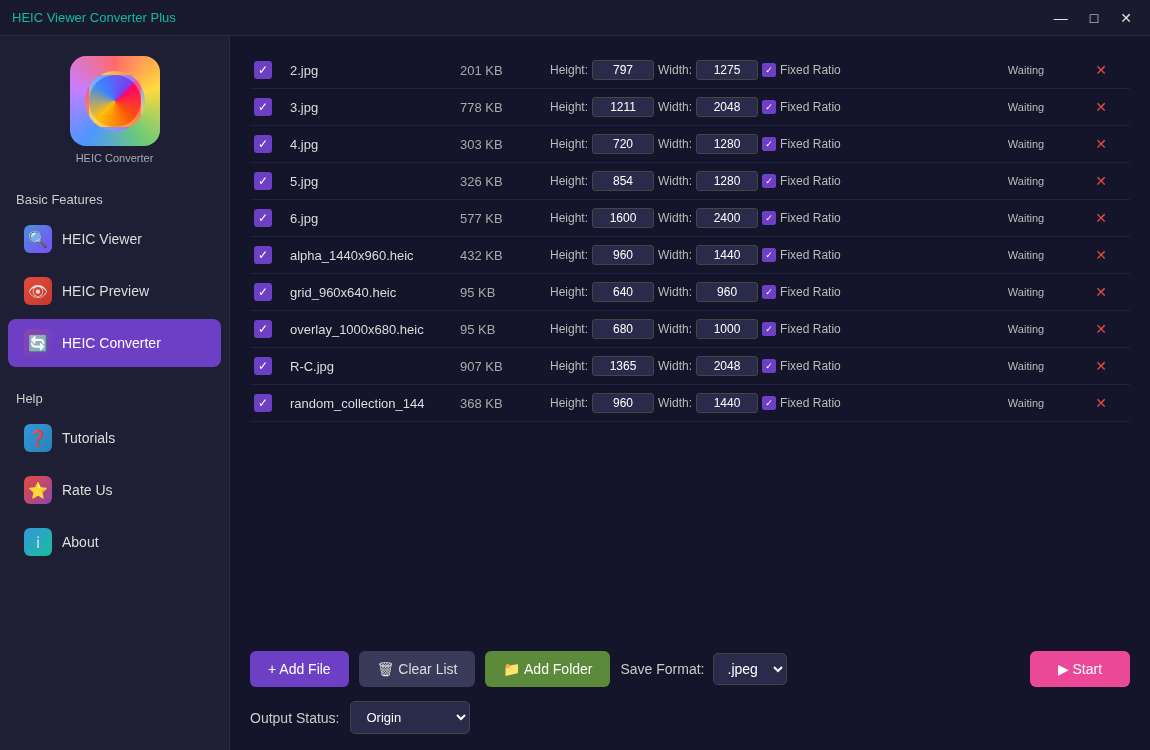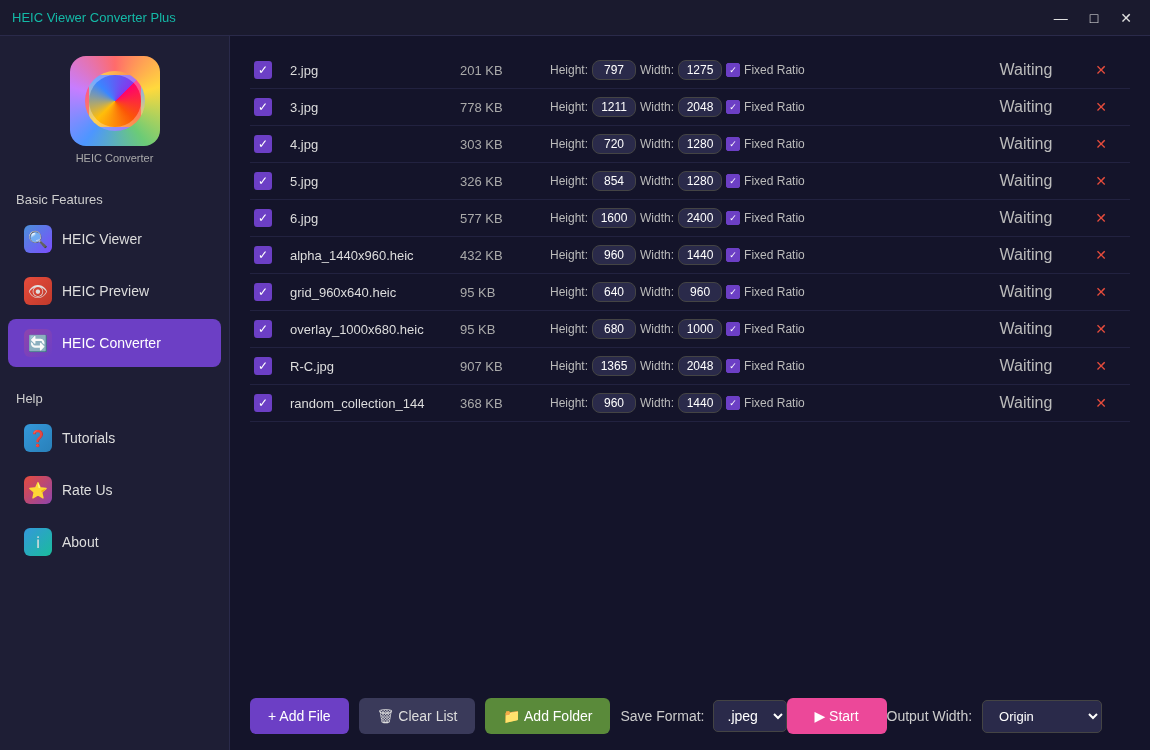--- a/index.html
+++ b/index.html
@@ -193,27 +193,27 @@
 
     .resize-controls {
       display: flex;
       align-items: center;
       gap: 4px;
       font-size: 12px;
       color: #bbb;
     }
     .resize-label { color: #bbb; font-size: 12px; white-space: nowrap; }
     .resize-input {
-      width: 44px;
+      width: 62px;
       padding: 2px 4px;
       background: #2a2a4a;
       border: 1px solid #444;
       color: #fff;
       font-size: 12px;
-      border-radius: 8px;
+      border-radius: 3px;
       text-align: center;
     }
     .fixed-ratio-wrap {
       display: flex;
       align-items: center;
       gap: 4px;
       white-space: nowrap;
     }
     .small-checkbox {
       width: 14px;
@@ -222,34 +222,34 @@
       border-radius: 2px;
       background: #6c3fc5;
       border-color: #6c3fc5;
       display: flex;
       align-items: center;
       justify-content: center;
       flex-shrink: 0;
     }
     .small-checkbox::after { content: '✓'; color: white; font-size: 9px; }
 
-    .file-status { font-size: 16px; color: #bbb; text-align: center; }
+    .file-status { font-size: 11px; color: #bbb; text-align: center; }
     .file-delete {
       color: #e74c3c;
       cursor: pointer;
       font-size: 14px;
       text-align: center;
     }
 
     
     .bottom-controls {
       padding-top: 14px;
       display: flex;
-      flex-direction: row;
-      gap: 0;
+      flex-direction: column;
+      gap: 14px;
     }
     .btn {
       display: flex;
       align-items: center;
       gap: 6px;
       padding: 10px 18px;
       border: none;
       border-radius: 6px;
       font-size: 14px;
       cursor: pointer;
@@ -553,21 +553,21 @@
               <option>.bmp</option>
               <option>.tiff</option>
             </select>
           </div>
         </div>
         <div class="start-btn-wrap">
           <button class="btn btn-start">▶ Start</button>
         </div>
       </div>
       <div class="output-folder-row">
-        <span>Output Width:</span>
+        <span>Output Status:</span>
         <select class="folder-select">
           <option>Origin</option>
           <option>Custom</option>
         </select>
       </div>
     </div>
   </div>
 </div>
 
 </body></html>

